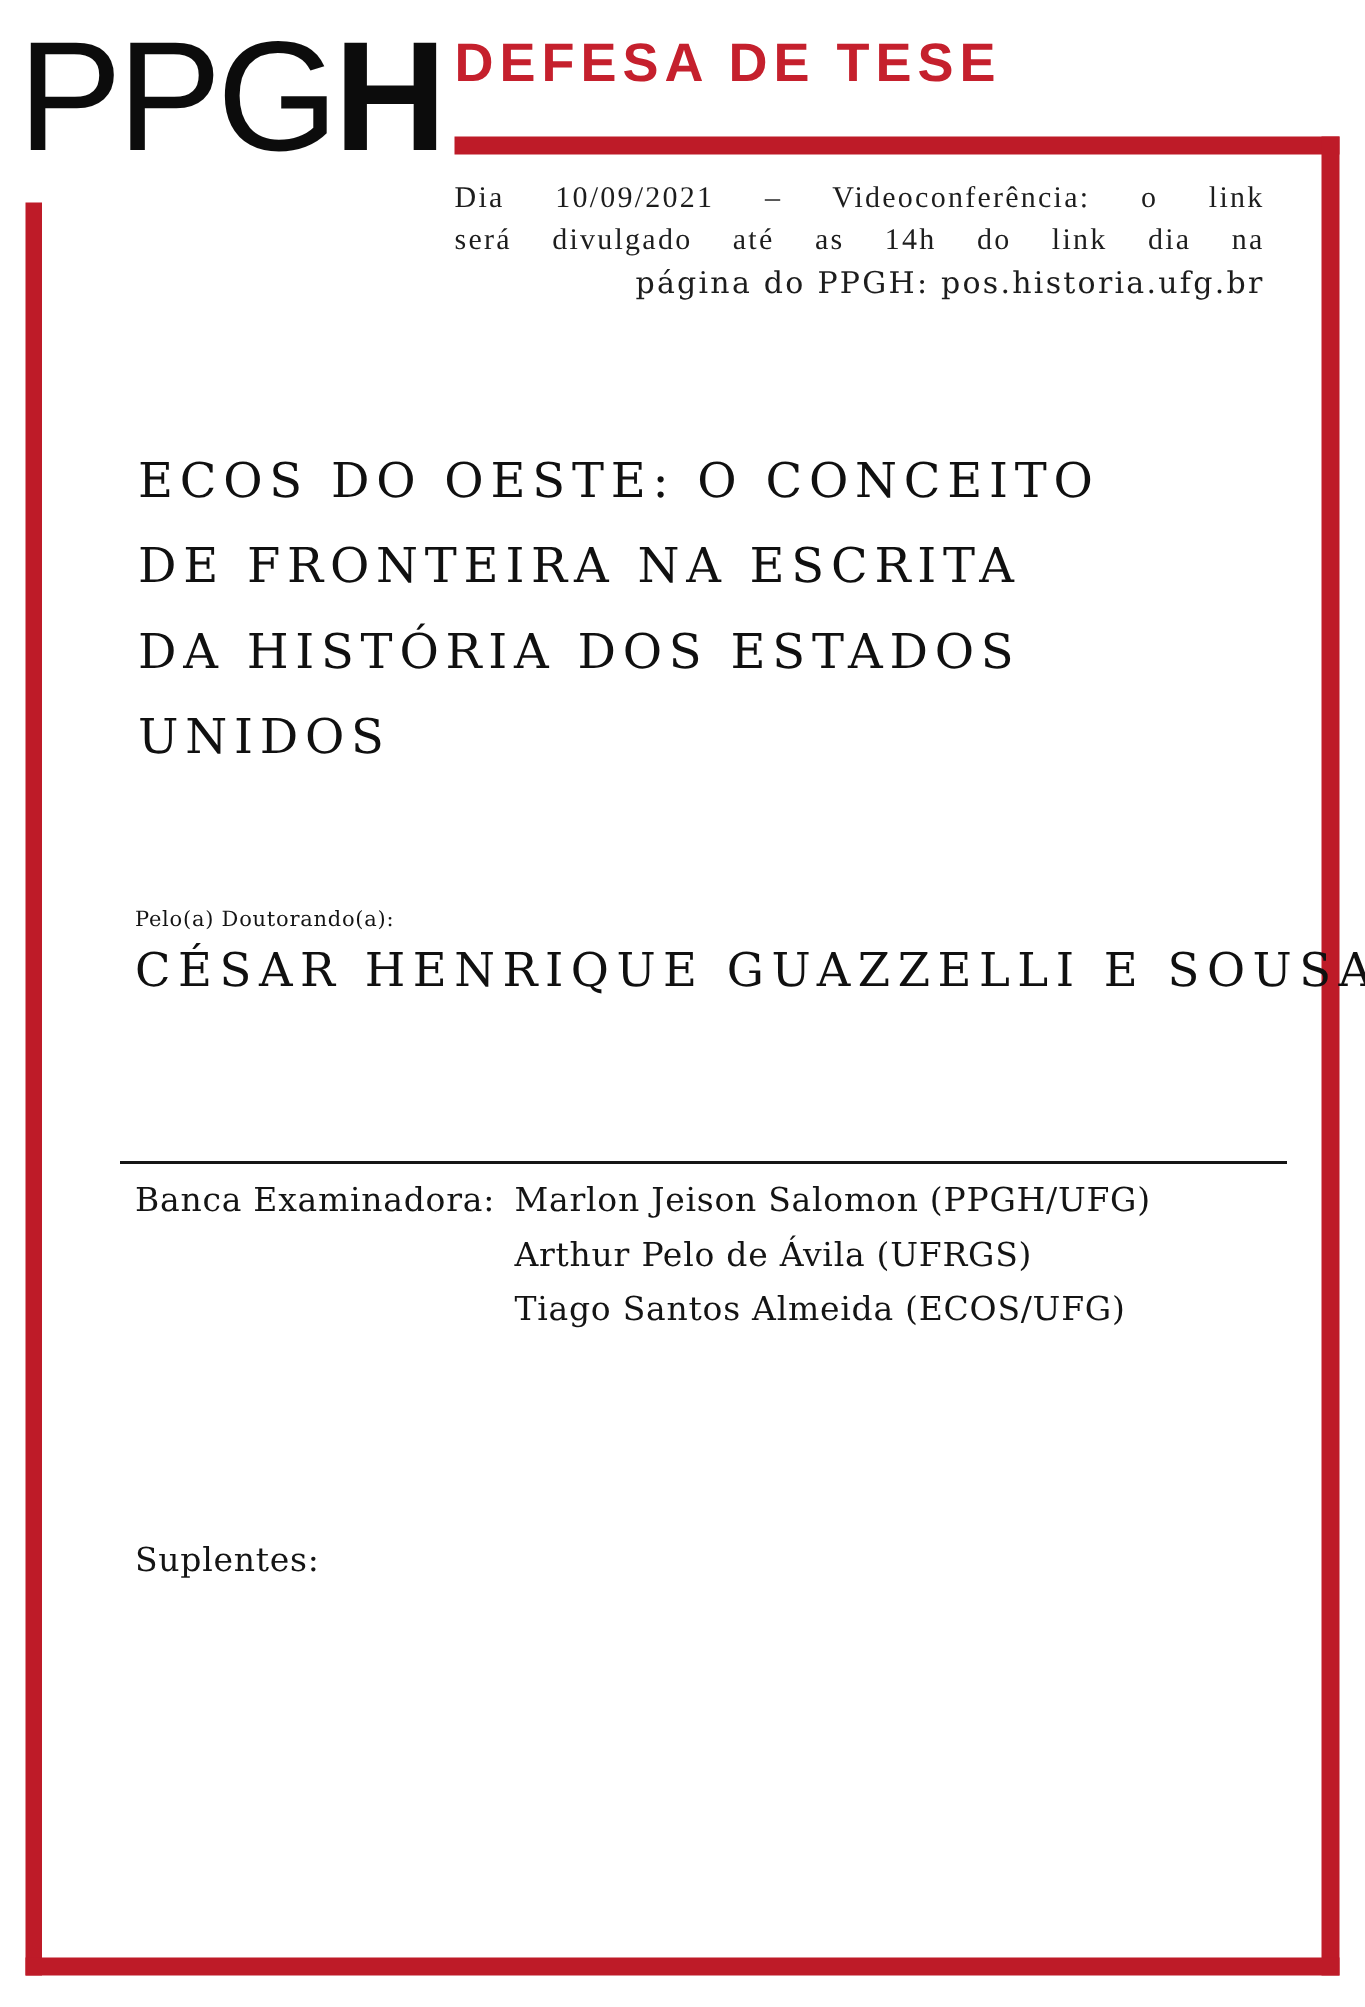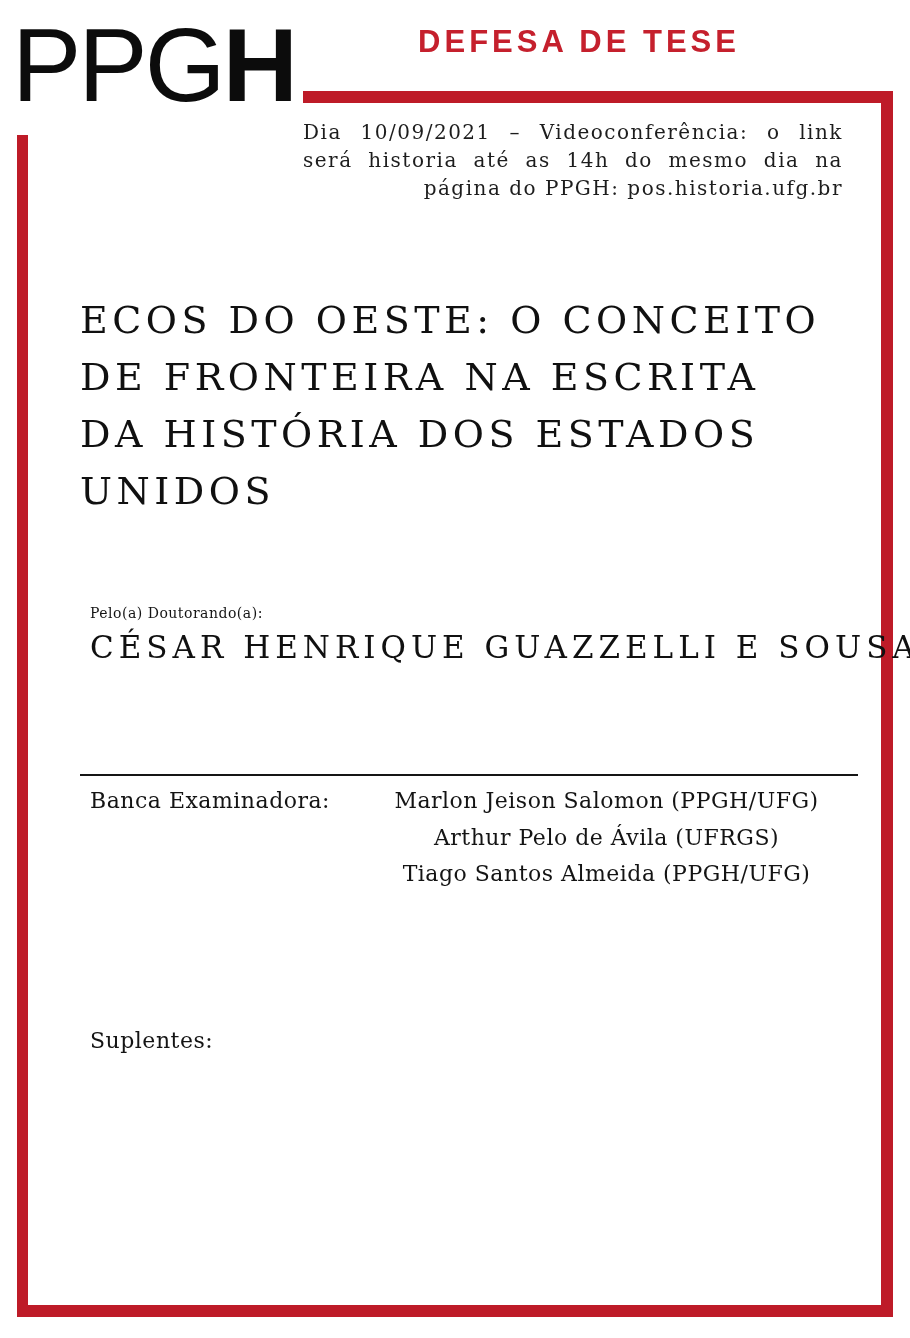--- a/index.html
+++ b/index.html
@@ -29,45 +29,46 @@
   .logo{
     position:absolute;left:12px;top:13px;
     font-family:Liberation Sans, sans-serif;
     font-size:104px;line-height:1;letter-spacing:-3px;
     color:#0c0c0c;white-space:nowrap;
   }
   .logo .light{font-weight:400;}
   .logo .bold{font-weight:700;}
   .event-type{
     position:absolute;left:303px;top:22px;width:552px;
-    text-align:center;
+    text-align:left;
     font-family:"Liberation Sans", sans-serif;
-    font-weight:700;font-size:31px;line-height:40px;
+    font-weight:700;font-size:36px;line-height:40px;
     letter-spacing:4px;
     color:var(--heading-red);
     white-space:nowrap;
   }
 
   
   .announcement{
     position:absolute;left:303px;top:118px;width:540px;
     font-size:20px;line-height:28px;letter-spacing:1.5px;
     color:#1d1d1d;
   }
   .announcement .jline{
     white-space:nowrap;
     text-align:justify;
     text-align-last:justify;
+    font-family:Liberation Serif, serif;
   }
   .announcement .lastline{text-align:right;white-space:nowrap;}
 
   
   .thesis-title{
-    position:absolute;left:80px;top:292px;
-    font-size:38px;line-height:57px;letter-spacing:4.5px;
+    position:absolute;left:92px;top:292px;
+    font-size:32px;line-height:57px;letter-spacing:4.5px;
     white-space:pre;
     color:#101010;
   }
 
   
   .candidate-label{
     position:absolute;left:90px;top:598px;
     font-size:14px;line-height:30px;letter-spacing:0.5px;
   }
   .candidate-name{
@@ -86,21 +87,21 @@
   .two-col{
     position:absolute;left:90px;width:780px;
     display:flex;flex-direction:row;align-items:flex-start;
   }
   .committee{top:783px;}
   .substitutes{top:1023px;}
   .col-label{
     width:253px;flex:0 0 253px;
     font-size:22px;line-height:36.7px;letter-spacing:0.5px;
   }
-  .col-list{flex:1;text-align:center;}
+  .col-list{flex:1;}
   .list-line{
     font-size:22px;line-height:36.7px;letter-spacing:0.5px;
     white-space:nowrap;
   }
 </style>
 </head>
 <body>
 
 <div id="poster">
 
@@ -109,40 +110,40 @@
   <div class="bar bar-left"></div>
   <div class="bar bar-bottom"></div>
 
   <div class="logo">
     <span class="light">PPG</span><span class="bold">H</span>
   </div>
   <div class="event-type">DEFESA DE TESE</div>
 
   <div class="announcement">
     <div class="jline">Dia 10/09/2021 – Videoconferência: o link</div>
-    <div class="jline">será historia até as 14h do mesmo dia na</div>
+    <div class="jline">será divulgado até as 14h do link dia na</div>
     <div class="lastline">página do PPGH: pos.historia.ufg.br</div>
   </div>
 
   <div class="thesis-title">ECOS DO OESTE: O CONCEITO
 DE FRONTEIRA NA ESCRITA
 DA HISTÓRIA DOS ESTADOS
 UNIDOS</div>
 
   <div class="candidate-label">Pelo(a) Doutorando(a):</div>
   <div class="candidate-name">CÉSAR HENRIQUE GUAZZELLI E SOUSA</div>
 
   <div class="rule"></div>
 
   <div class="two-col committee">
     <div class="col-label">Banca Examinadora:</div>
     <div class="col-list">
         <div class="list-line">Marlon Jeison Salomon (PPGH/UFG)</div>
         <div class="list-line">Arthur Pelo de Ávila (UFRGS)</div>
-        <div class="list-line">Tiago Santos Almeida (PPGH/UFG)</div>
+        <div class="list-line">Tiago Santos Almeida (ECOS/UFG)</div>
       </div>
   </div>
 
   <div class="two-col substitutes">
     <div class="col-label">Suplentes:</div>
   </div>
 
 </div>
 
 </body></html>

